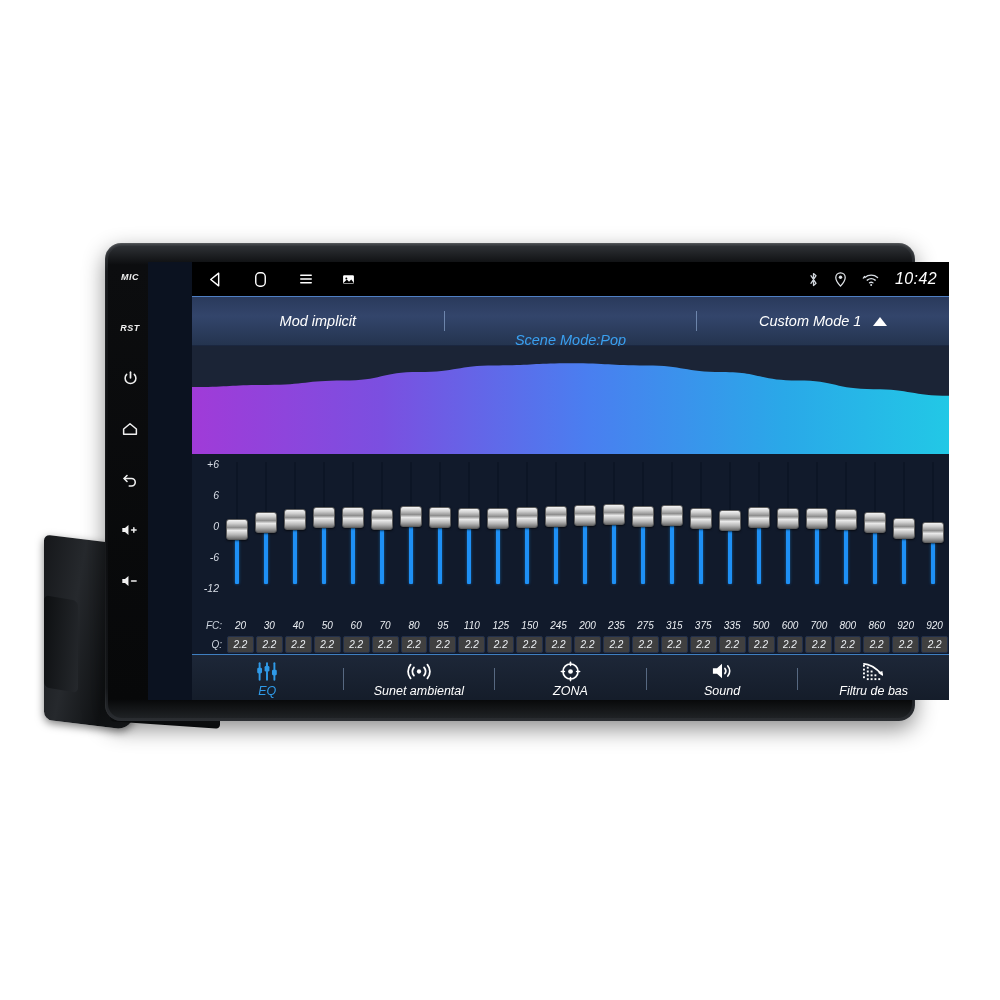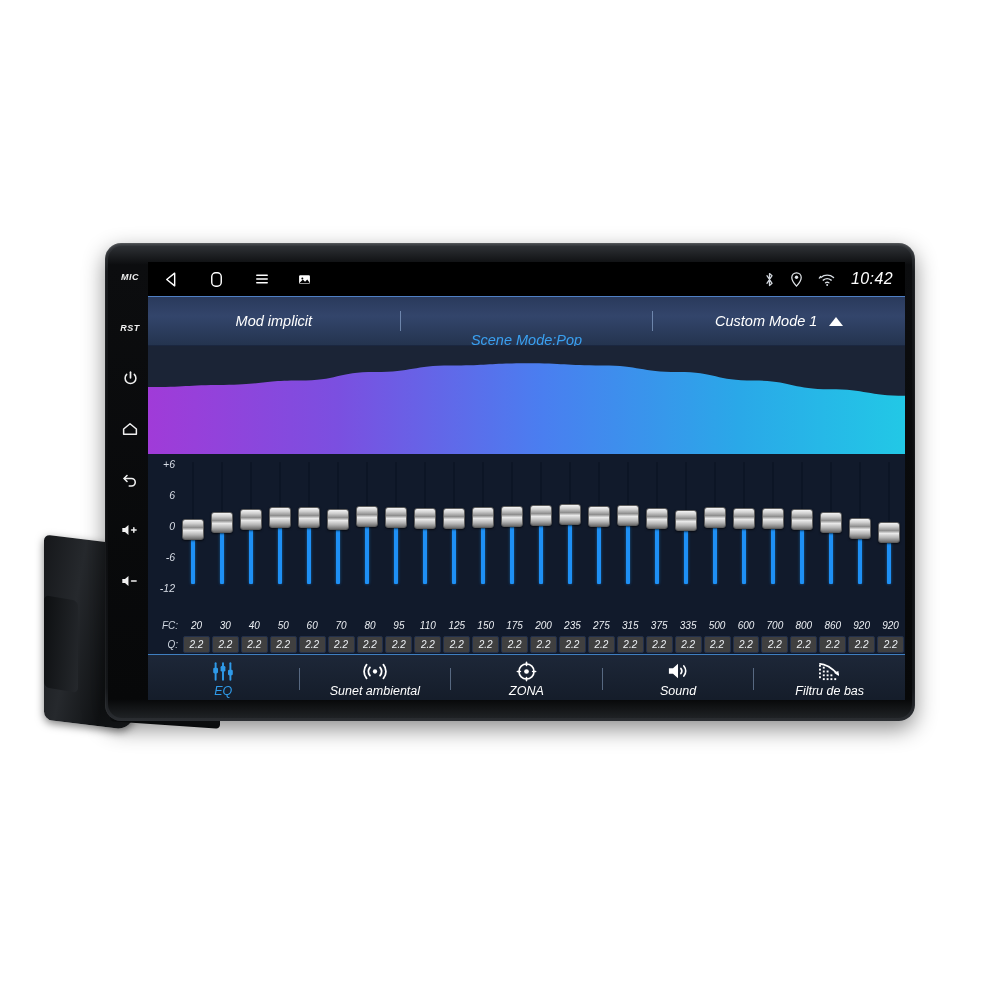--- a/index.html
+++ b/index.html
@@ -49,21 +49,21 @@
   .sb-btn{
     display:flex;align-items:center;justify-content:center;
     width:30px;height:26px;font-size:9px;font-weight:bold;letter-spacing:.5px;
     color:#f0f0f0;
   }
   .sb-btn svg{display:block;}
 
   
   .screen{
     position:absolute;left:148px;top:262px;width:757px;height:438px;
-    background:#0b1220;overflow:hidden;
+    background:#0b1220;overflow:hidden;padding-left:44px;
   }
 
   
   .statusbar{
     position:relative;height:34px;background:#000;
     display:flex;align-items:center;padding:0 12px 0 8px;
   }
   .nav-icons{display:flex;align-items:center;gap:26px;padding-left:6px;}
   .nav-ic{display:flex;align-items:center;justify-content:center;cursor:pointer;}
   .status-right{margin-left:auto;display:flex;align-items:center;gap:15px;}
@@ -486,21 +486,21 @@
               <div>30</div>
               <div>40</div>
               <div>50</div>
               <div>60</div>
               <div>70</div>
               <div>80</div>
               <div>95</div>
               <div>110</div>
               <div>125</div>
               <div>150</div>
-              <div>175</div>
+              <div>245</div>
               <div>200</div>
               <div>235</div>
               <div>275</div>
               <div>315</div>
               <div>375</div>
               <div>335</div>
               <div>500</div>
               <div>600</div>
               <div>700</div>
               <div>800</div>

